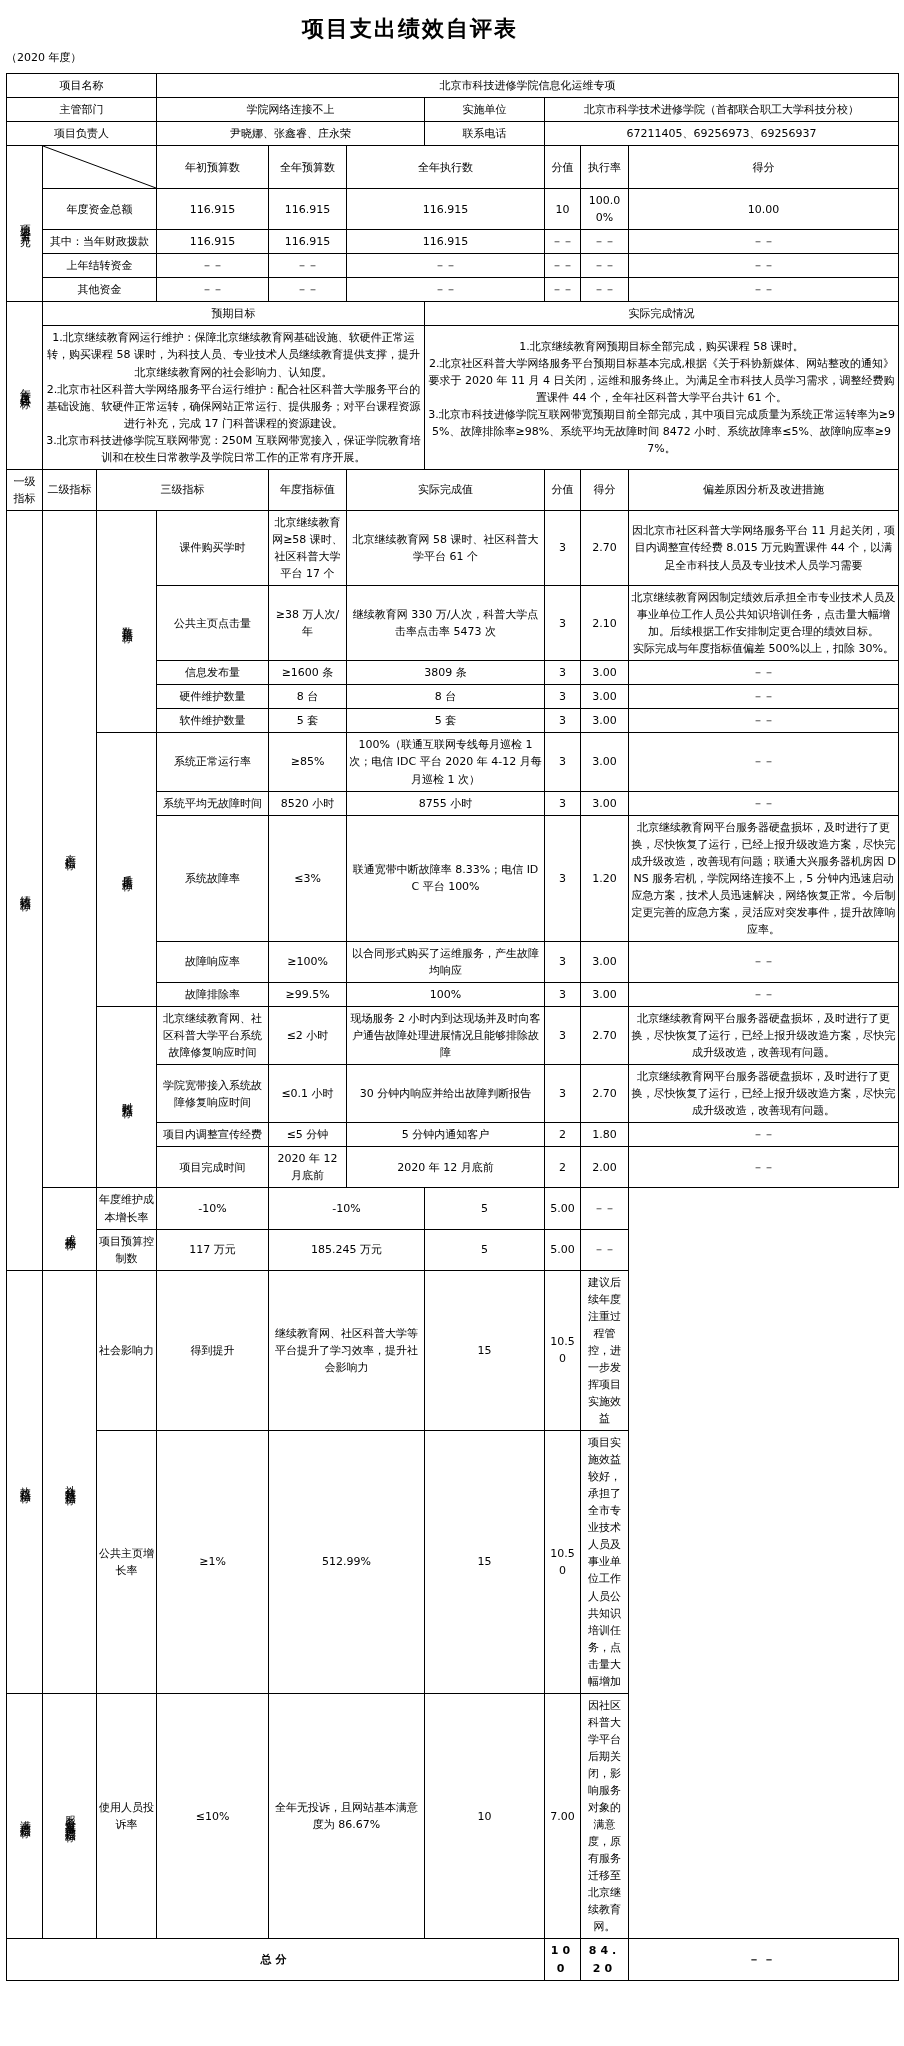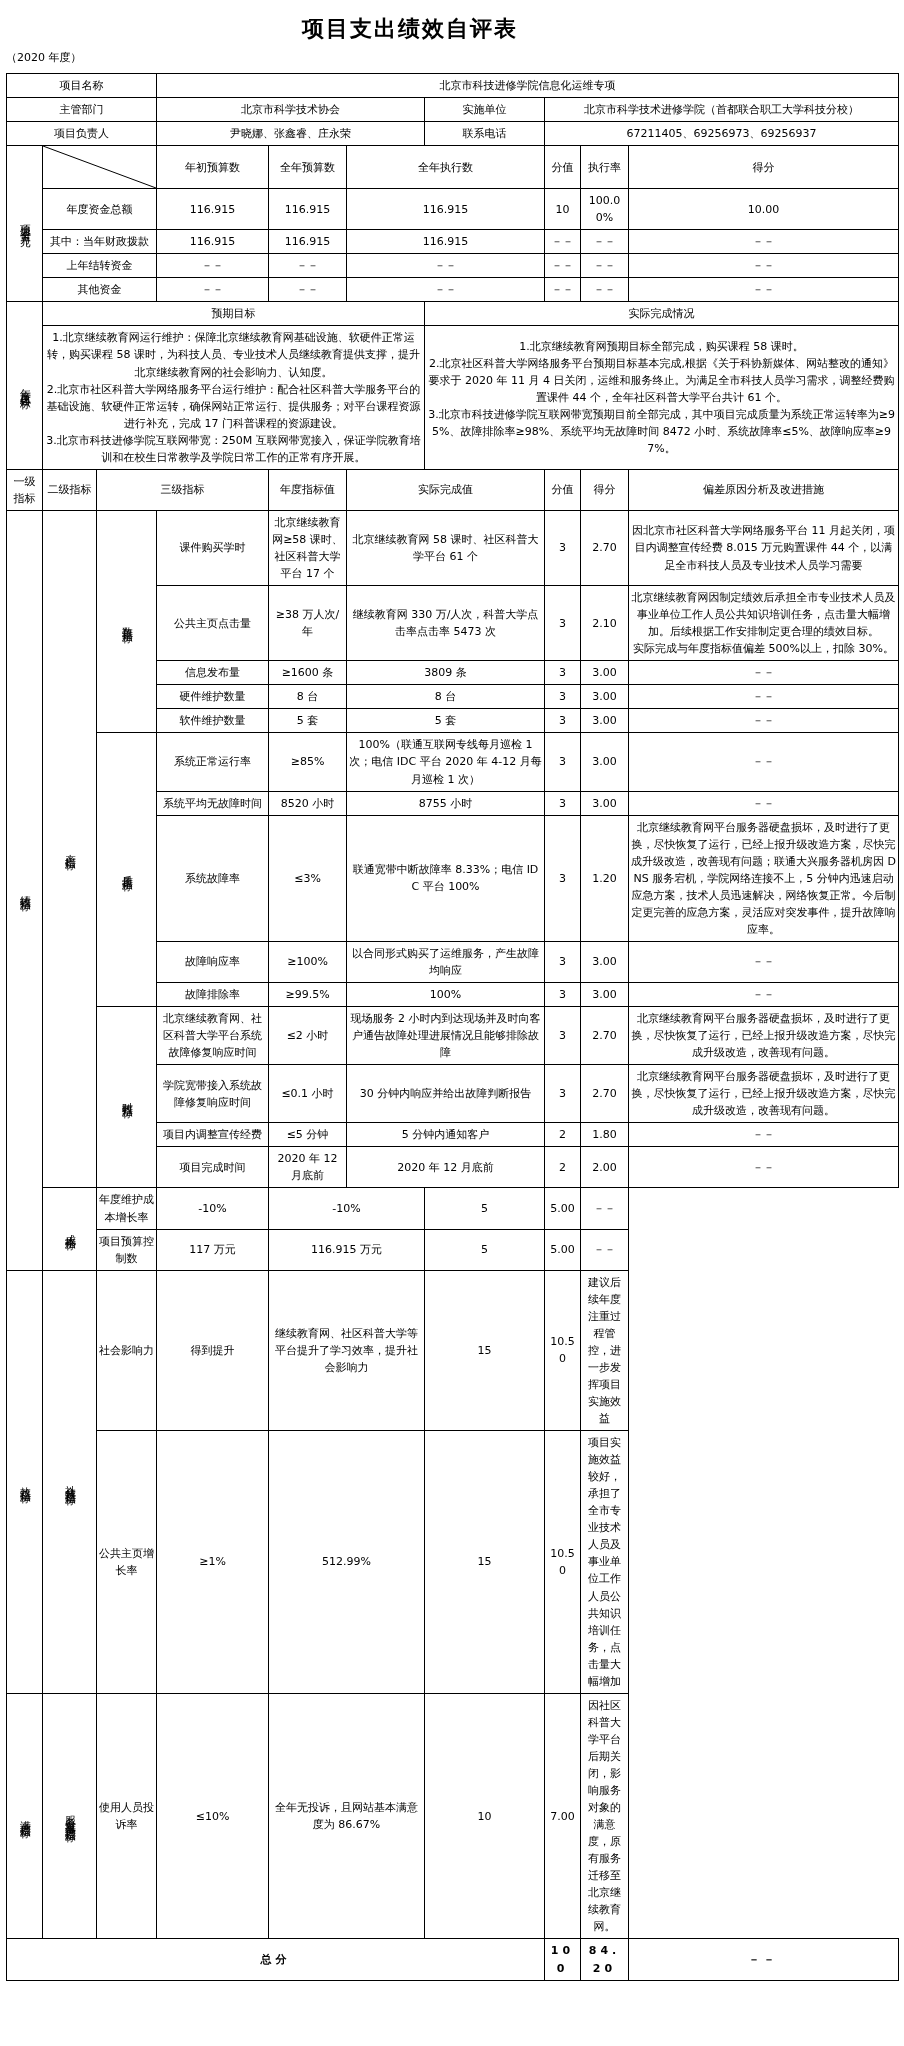--- a/index.html
+++ b/index.html
@@ -87,21 +87,21 @@
     </colgroup>
 
     <tbody>
         <tr>
       <td colspan="3">项目名称</td>
       <td colspan="7">北京市科技进修学院信息化运维专项</td>
     </tr>
 
     <tr>
       <td colspan="3">主管部门</td>
-      <td colspan="3">北京市科学技术协会</td>
+      <td colspan="3">学院网络连接不上</td>
       <td>实施单位</td>
       <td colspan="3" class="small">北京市科学技术进修学院（首都联合职工大学科技分校）</td>
     </tr>
 
     <tr>
       <td colspan="3">项目负责人</td>
       <td colspan="3">尹晓娜、张鑫睿、庄永荣</td>
       <td>联系电话</td>
       <td colspan="3">67211405、69256973、69256937</td>
     </tr>
@@ -356,21 +356,21 @@
       <td>-10%</td>
       <td colspan="2">-10%</td>
       <td>5</td>
       <td>5.00</td>
       <td>－－</td>
     </tr>
 
     <tr>
       <td>项目预算控制数</td>
       <td>117 万元</td>
-      <td colspan="2">116.915 万元</td>
+      <td colspan="2">185.245 万元</td>
       <td>5</td>
       <td>5.00</td>
       <td>－－</td>
     </tr>
 
     <tr>
       <td rowspan="2" class="vert">
         <div class="vwrap">
               <span class="vtxt">效益指标</span>
             </div>

